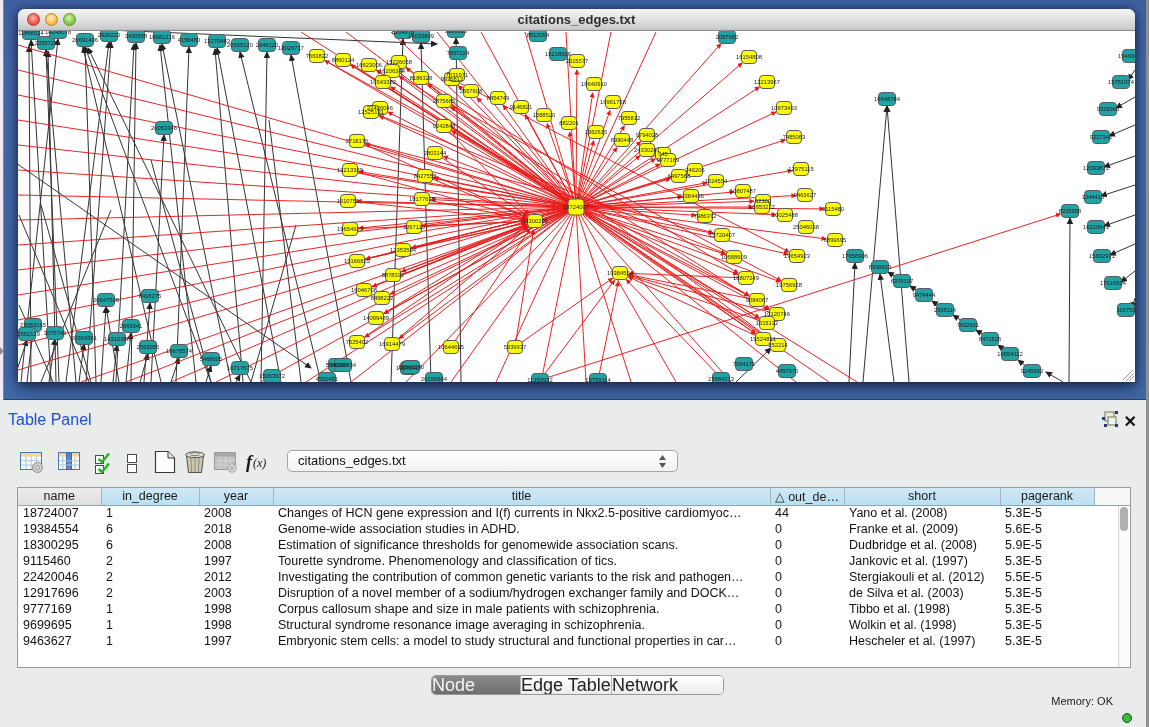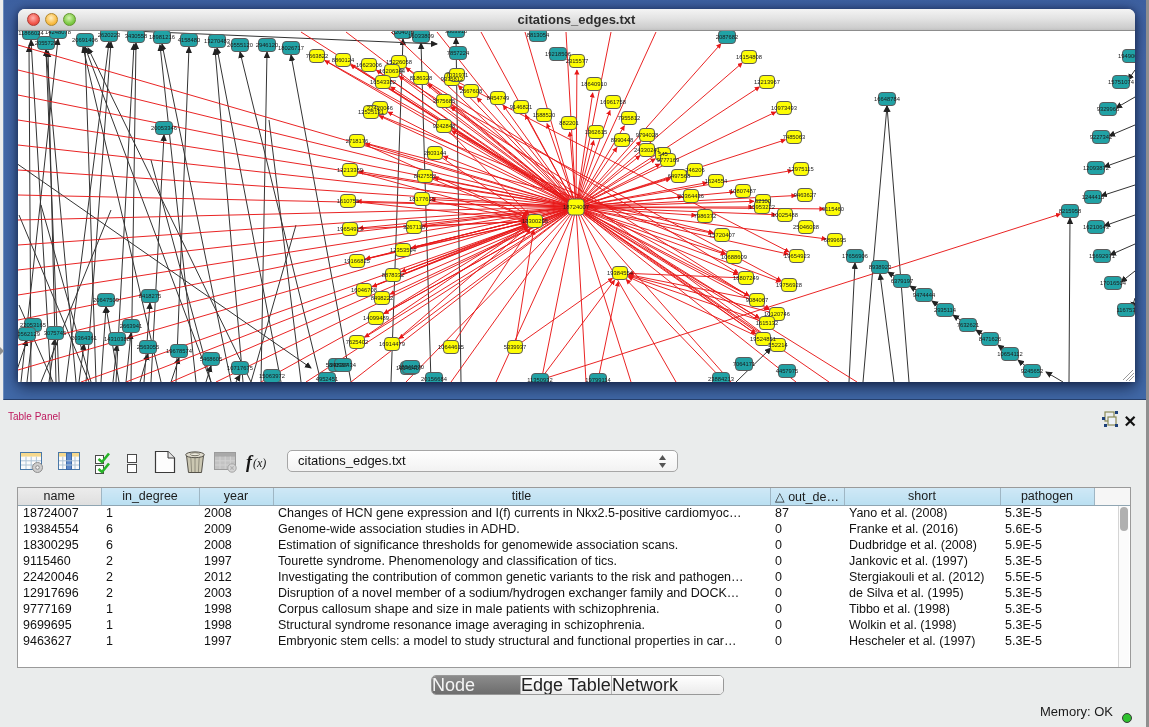--- a/index.html
+++ b/index.html
@@ -13,40 +13,40 @@
   background:linear-gradient(180deg,#f4f4f4 0%,#e3e3e3 45%,#cdcdcd 90%,#c2c2c2 100%);
   border-bottom:1px solid #8d8d8d}
 #titlebar .t{text-align:center;font-size:13px;font-weight:bold;color:#2e2e2e;line-height:21px}
 .tl{position:absolute;top:4px;width:13px;height:13px;border-radius:50%;}
 #tlr{left:9px;background:radial-gradient(circle at 5px 4px,#ffb2ae,#f1574c 60%,#d8382e);border:1px solid #ad3a32}
 #tly{left:27px;background:radial-gradient(circle at 5px 4px,#ffeec2,#f9bd46 60%,#e9a423);border:1px solid #b2882c}
 #tlg{left:45px;background:radial-gradient(circle at 5px 4px,#d7f3b0,#7ecb47 60%,#5cb82c);border:1px solid #65952f}
 #canvas{position:absolute;left:0;top:22px;width:1117px;height:351px;background:#fff;overflow:hidden}
 #tablepanel{position:absolute;left:0;top:400px;width:1149px;height:327px;background:#eaecec}
 #tp-h{position:absolute;left:0;top:4px;height:28px;width:100%;}
-#tp-h .cap{position:absolute;left:8px;top:7px;font-size:10px;color:#be185d}
+#tp-h .cap{position:absolute;left:8px;top:7px;font-size:16px;color:#1d4ed8}
 #tp-x{position:absolute;right:12px;top:8px;font-size:16px;font-weight:bold;color:#111}
 #toolbar{position:absolute;left:0;top:40px;height:40px;width:100%}
 #dd{position:absolute;left:287px;top:10px;width:391px;height:22px;background:linear-gradient(180deg,#fff,#f2f2f2);
   border:1px solid #a6a6a6;border-radius:5px;font-size:13px;color:#111;line-height:20px;padding-left:10px}
 #tbl{position:absolute;left:17px;top:87px;width:1114px;height:181px;background:#fff;border:1px solid #9a9a9a;overflow:hidden}
 table{border-collapse:collapse;table-layout:fixed;width:961px;font-size:12.5px;color:#111}
 th{height:17px;font-weight:normal;font-size:12.5px;color:#1b1b1b;text-align:center;
   background:linear-gradient(180deg,#cfe8f6,#badff1);border-right:1px solid #9fb6c4;border-bottom:1px solid #8fa5b2;padding:0}
 th.g{background:linear-gradient(180deg,#ececec,#dfdfdf)}
 th.w{background:#f6f6f6;border-right:none}
 td{height:16px;padding:0 0 0 5px;white-space:nowrap;overflow:hidden}
 .c0{width:83px}.c1{width:98px}.c2{width:74px}.c3{width:497px}.c4{width:74px}.c5{width:156px}.c6{width:94px}.c7{width:36px}
 #vsb{position:absolute;right:1px;top:18px;width:11px;height:162px;background:#fbfbfb;border-left:1px solid #d5d5d5}
 #vsb .th{position:absolute;left:1px;top:1px;width:8px;height:24px;background:#b0b0b0;border-radius:4px}
 #tabs{position:absolute;left:431px;top:275px;height:20px;display:flex;border:1px solid #989898;border-radius:5px;overflow:hidden;background:#fff}
 #tabs div{font-size:18px;line-height:18px;box-sizing:border-box;color:#222;background:linear-gradient(180deg,#fff,#ebebeb);border-left:1px solid #b5b5b5}
 #tabs div:nth-child(1){width:88px}#tabs div:nth-child(2){width:91px}#tabs div:nth-child(3){width:112px}
 #tabs div.sel{background:linear-gradient(180deg,#8b8b8b,#6d6d6d);color:#f4f4f4;border-left:none}
-#mem{position:absolute;right:36px;bottom:8px;font-size:13px;color:#1a1a1a}
+#mem{position:absolute;right:36px;bottom:20px;font-size:11px;color:#1a1a1a}
 #memdot{position:absolute;right:17px;bottom:4px;width:10px;height:10px;border-radius:50%;
   background:#2ec22e;border:1.5px solid #3a3a3a}
 </style></head><body>
 <div id="app">
  <div id="netpane">
   <div id="win">
    <div id="titlebar">
           <div class="t">citations_edges.txt</div>
      <div class="tl" id="tlr"></div>
           <div class="tl" id="tly"></div>
@@ -679,40 +679,40 @@
   <div id="tbl">
    <table>
     <tbody>
             <tr>
      <th class="g c0">name</th>
               <th class="c1">in_degree</th>
               <th class="c2">year</th>
      <th class="c3">title</th>
               <th class="c4">△ out_de…</th>
               <th class="c5">short</th>
-     <th class="c6">pathogen</th>
+     <th class="c6">pagerank</th>
               <th class="w c7"></th>
     </tr>
     <tr>
               <td class="c0">18724007</td>
               <td class="c1">1</td>
               <td class="c2">2008</td>
               <td class="c3">Changes of HCN gene expression and I(f) currents in Nkx2.5-positive cardiomyoc…</td>
-              <td class="c4">87</td>
+              <td class="c4">44</td>
               <td class="c5">Yano et al. (2008)</td>
               <td class="c6">5.3E-5</td>
               <td class="c7"></td>
             </tr>
             <tr>
               <td class="c0">19384554</td>
               <td class="c1">6</td>
-              <td class="c2">2009</td>
+              <td class="c2">2018</td>
               <td class="c3">Genome-wide association studies in ADHD.</td>
               <td class="c4">0</td>
-              <td class="c5">Franke et al. (2016)</td>
+              <td class="c5">Franke et al. (2009)</td>
               <td class="c6">5.6E-5</td>
               <td class="c7"></td>
             </tr>
             <tr>
               <td class="c0">18300295</td>
               <td class="c1">6</td>
               <td class="c2">2008</td>
               <td class="c3">Estimation of significance thresholds for genomewide association scans.</td>
               <td class="c4">0</td>
               <td class="c5">Dudbridge et al. (2008)</td>
@@ -738,21 +738,21 @@
               <td class="c5">Stergiakouli et al. (2012)</td>
               <td class="c6">5.5E-5</td>
               <td class="c7"></td>
             </tr>
             <tr>
               <td class="c0">12917696</td>
               <td class="c1">2</td>
               <td class="c2">2003</td>
               <td class="c3">Disruption of a novel member of a sodium/hydrogen exchanger family and DOCK…</td>
               <td class="c4">0</td>
-              <td class="c5">de Silva et al. (1995)</td>
+              <td class="c5">de Silva et al. (2003)</td>
               <td class="c6">5.3E-5</td>
               <td class="c7"></td>
             </tr>
             <tr>
               <td class="c0">9777169</td>
               <td class="c1">1</td>
               <td class="c2">1998</td>
               <td class="c3">Corpus callosum shape and size in male patients with schizophrenia.</td>
               <td class="c4">0</td>
               <td class="c5">Tibbo et al. (1998)</td>

